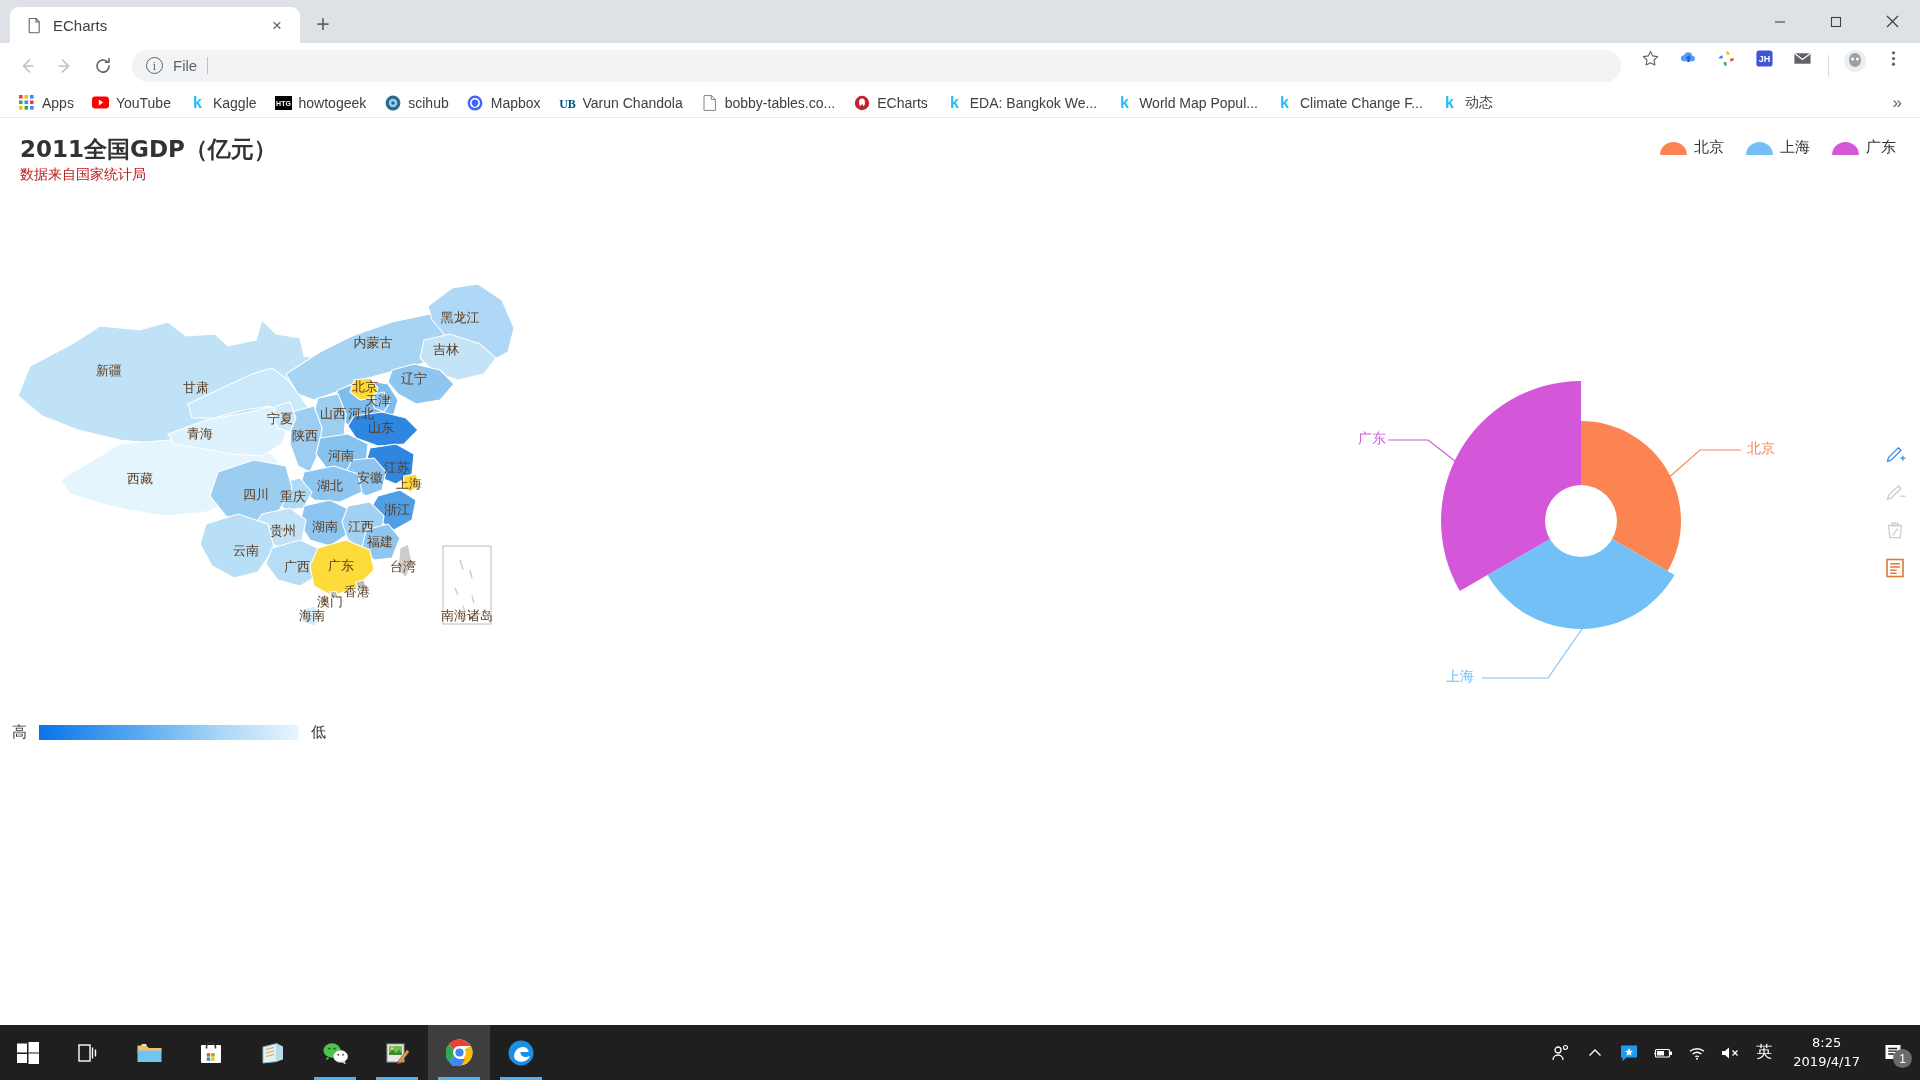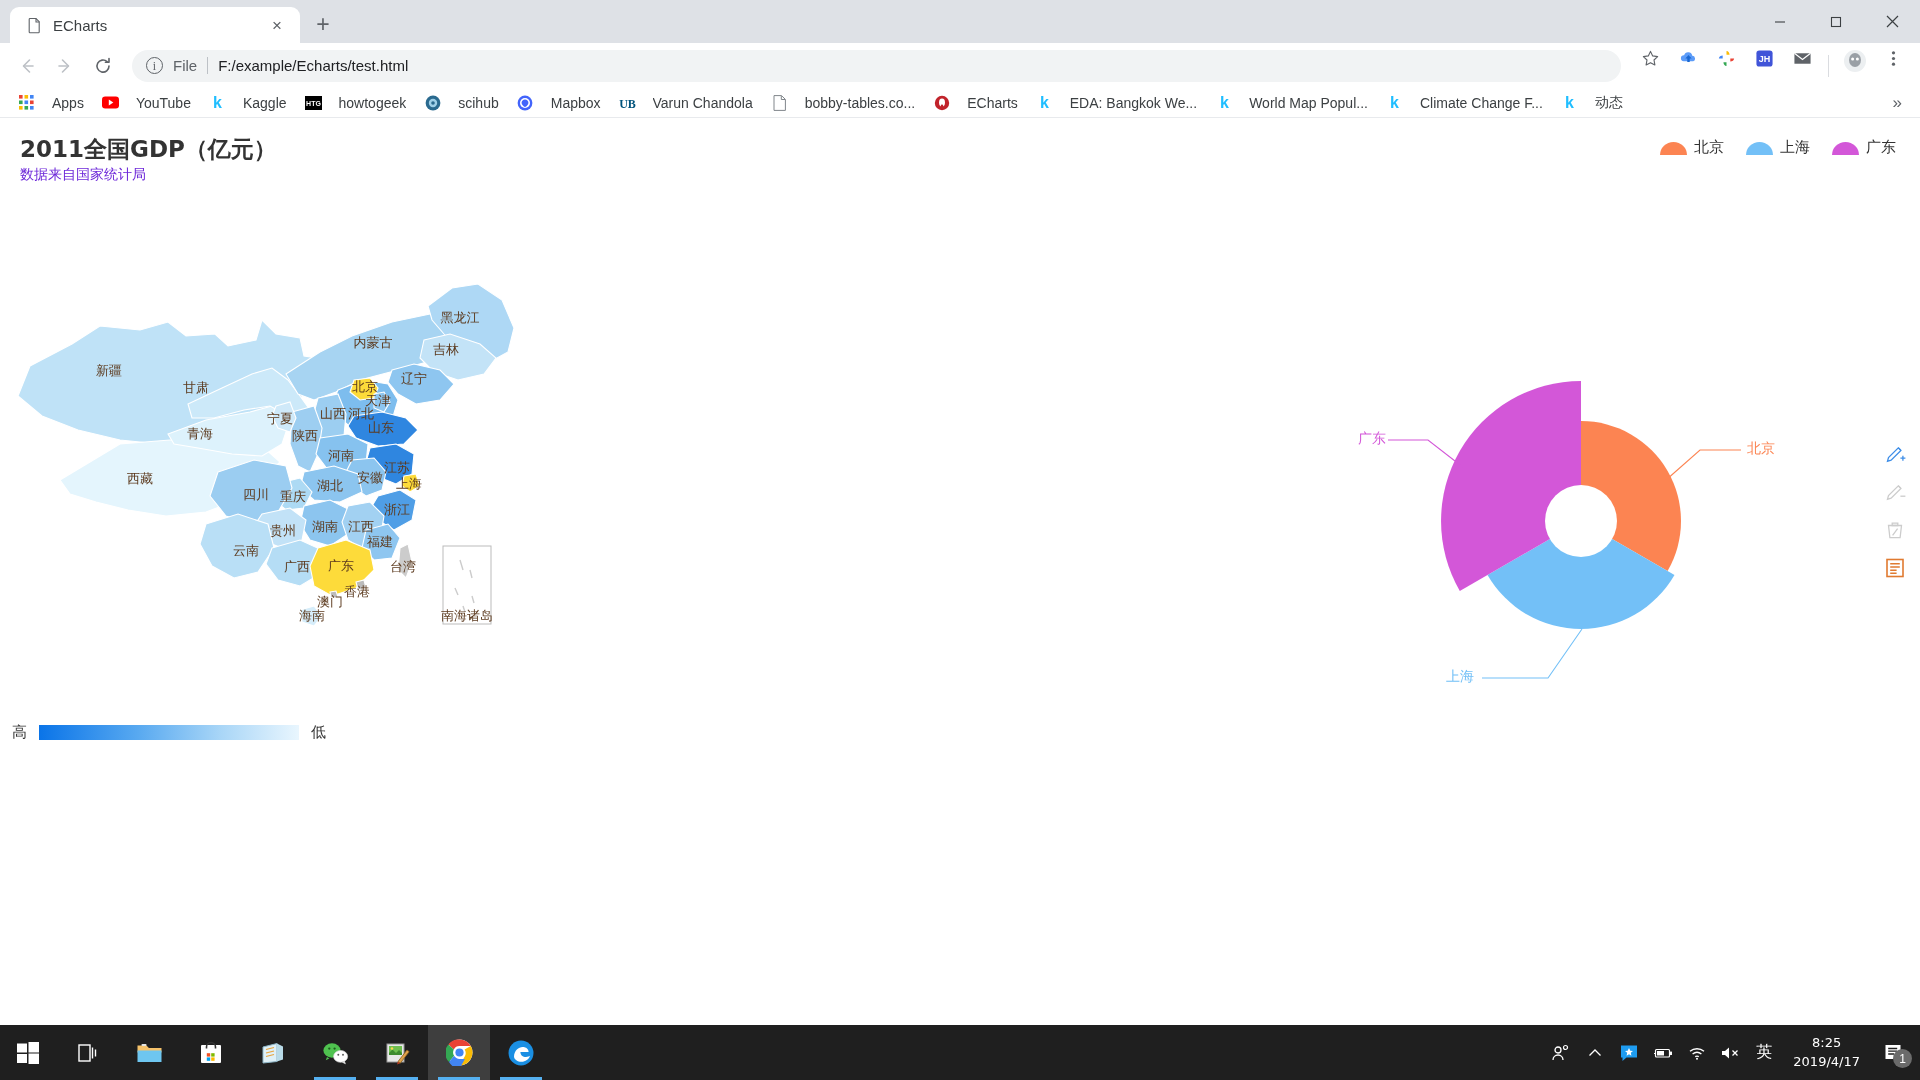--- a/index.html
+++ b/index.html
@@ -78,42 +78,42 @@
     justify-content:center; flex:none; border-radius:50%; }
   .tb-sep { width:1px; height:22px; background:#dadce0; margin: 0 5px; flex:none; }
 
   
   .bookmarks {
     height: 30px; background: #fff; display: flex; align-items: center;
     padding: 0 10px; gap: 2px; border-bottom: 1px solid #e8eaed;
     overflow: hidden;
   }
   .bm {
-    display: flex; align-items: center; gap: 17px; padding: 4px 8px;
+    display: flex; align-items: center; gap: 7px; padding: 4px 8px;
     border-radius: 4px; flex: none; max-width: 185px;
   }
   .bm-ico { width: 17px; height: 17px; flex: none; display:flex;
     align-items:center; justify-content:center; font-size: 13px; }
   .bm-label {
     font-size: 14px; color: #3c4043; white-space: nowrap;
     overflow: hidden; text-overflow: ellipsis;
   }
   .bm-overflow { margin-left:auto; font-size:17px; color:#5f6368; padding: 0 8px; flex:none; }
 
   
   .page { position: relative; width: 1920px; height: 905px; background: #fff; overflow: hidden; }
 
   .chart-title {
     position: absolute; left: 20px; top: 16px;
     font-size: 23px; font-weight: bold; color: #333;
     font-family: "DejaVu Sans", sans-serif; letter-spacing: 0px;
   }
   .chart-subtitle {
     position: absolute; left: 20px; top: 48px;
-    font-size: 14px; color: #6d28d9; font-family: "DejaVu Sans", sans-serif;
+    font-size: 14px; color: #b91c1c; font-family: "DejaVu Sans", sans-serif;
   }
 
   .legend {
     position: absolute; right: 24px; top: 20px;
     display: flex; align-items: center; gap: 22px;
   }
   .leg-item { display: flex; align-items: center; gap: 7px; }
   .leg-mark { width: 27px; height: 13px; flex:none; }
   .leg-text { font-size: 15px; color: #333; font-family:"DejaVu Sans", sans-serif; }
 
@@ -246,21 +246,20 @@
         <svg width="20" height="20" viewBox="0 0 20 20">
             <path d="M16 10a6 6 0 1 1-1.9-4.3" fill="none" stroke="currentColor" stroke-width="1.6" stroke-linecap="round"></path>
             <path d="M16 2.6V6.2h-3.6" fill="none" stroke="currentColor" stroke-width="1.6" stroke-linecap="round" stroke-linejoin="round"></path>
           </svg>
       </div>
 
       <div class="omnibox">
         <span class="omni-info">i</span>
         <span class="omni-scheme">File</span>
         <span class="omni-sep"></span>
-        <span class="omni-url">F:/example/Echarts/test.html</span>
       </div>
 
       <div class="tbicon">
         <svg width="19" height="19" viewBox="0 0 20 20">
             <path d="M10 2.5l2.3 4.8 5.2.7-3.8 3.6.9 5.2L10 14.4l-4.6 2.4.9-5.2L2.5 8l5.2-.7z" fill="none" stroke="#5f6368" stroke-width="1.2" stroke-linejoin="round"></path>
           </svg>
       </div>
       <div class="tbicon">
         <svg width="19" height="19" viewBox="0 0 20 20">
             <path d="M5 13a3.2 3.2 0 0 1 .4-6.4A4.4 4.4 0 0 1 14 7.2 3 3 0 0 1 15 13z" fill="#5b9bf8"></path>

